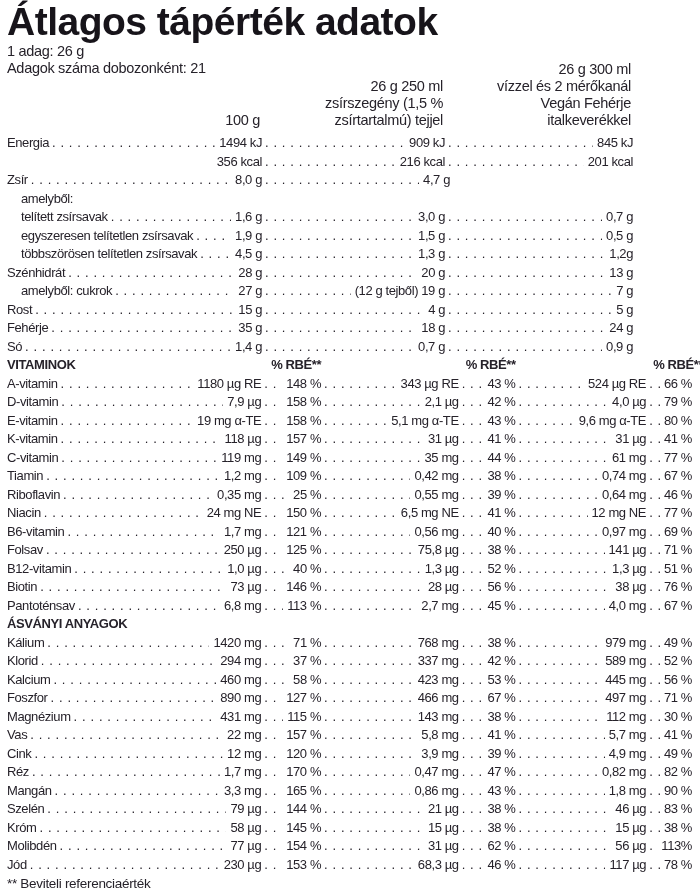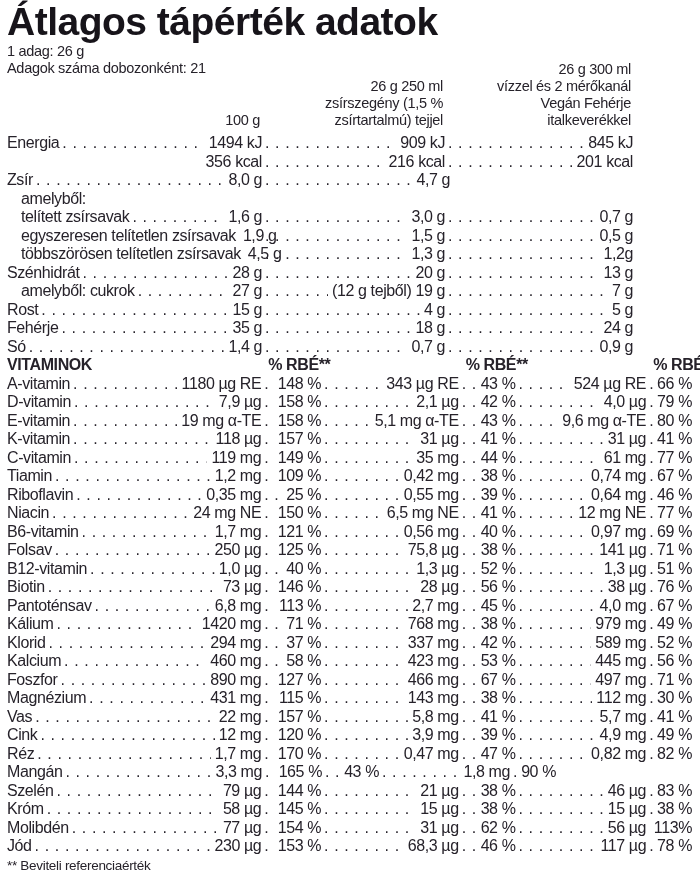--- a/index.html
+++ b/index.html
@@ -14,21 +14,21 @@
   .hdr{position:relative;height:89px;font-size:14.5px;line-height:17px;letter-spacing:-0.3px;}
   .hdr .left1{position:absolute;top:1px;left:0;}
   .hdr .left2{position:absolute;top:18px;left:0;}
   .colstack{position:absolute;text-align:right;font-weight:normal;white-space:nowrap;}
   .col1h{bottom:2px;right:432px;}
   .col2h{bottom:2px;right:249px;}
   .col3h{bottom:2px;right:61px;}
 
   
   .tbl{margin-top:3px;}
-  .row{display:flex;line-height:18.5px;font-size:16px;letter-spacing:-0.4px;}
+  .row{display:flex;line-height:18.5px;font-size:13px;letter-spacing:-0.4px;}
   .c{display:flex;min-width:0;}
   .lbl{white-space:nowrap;flex:none;}
   .val{white-space:nowrap;flex:none;margin-left:2px;}
   .d{flex:1 1 0;min-width:0;overflow:hidden;white-space:nowrap;margin:0 2px 0 3px;}
   .d::after{content:". . . . . . . . . . . . . . . . . . . . . . . . . . . . . . . . . . . . . . . . . . . . . . . . . . . . . . . . . . . . . . . . . . . .";letter-spacing:0.6px;}
   .d.off::after{content:none;}
   .ind .lbl{padding-left:14px;}
   .b{font-weight:bold;}
 
   
@@ -616,20 +616,25 @@
         </span>
         <span class="c c5v">
           <span class="d"></span>
           <span class="val">4,0 mg</span>
         </span>
         <span class="c c6v">
           <span class="d"></span>
           <span class="val">67 %</span>
         </span>
       </div>
+      <div class="row b">
+        <span class="c c1">
+          <span class="lbl">ÁSVÁNYI ANYAGOK</span>
+        </span>
+      </div>
       <div class="row">
         <span class="c c1">
           <span class="lbl">Kálium</span>
           <span class="d"></span>
           <span class="val">1420 mg</span>
         </span>
         <span class="c c2v">
           <span class="d"></span>
           <span class="val">71 %</span>
         </span>
@@ -842,20 +847,24 @@
       <div class="row">
         <span class="c c1">
           <span class="lbl">Mangán</span>
           <span class="d"></span>
           <span class="val">3,3 mg</span>
         </span>
         <span class="c c2v">
           <span class="d"></span>
           <span class="val">165 %</span>
         </span>
+        <span class="c c3v">
+          <span class="d"></span>
+          <span class="val">0,86 mg</span>
+        </span>
         <span class="c c4v">
           <span class="d"></span>
           <span class="val">43 %</span>
         </span>
         <span class="c c5v">
           <span class="d"></span>
           <span class="val">1,8 mg</span>
         </span>
         <span class="c c6v">
           <span class="d"></span>

